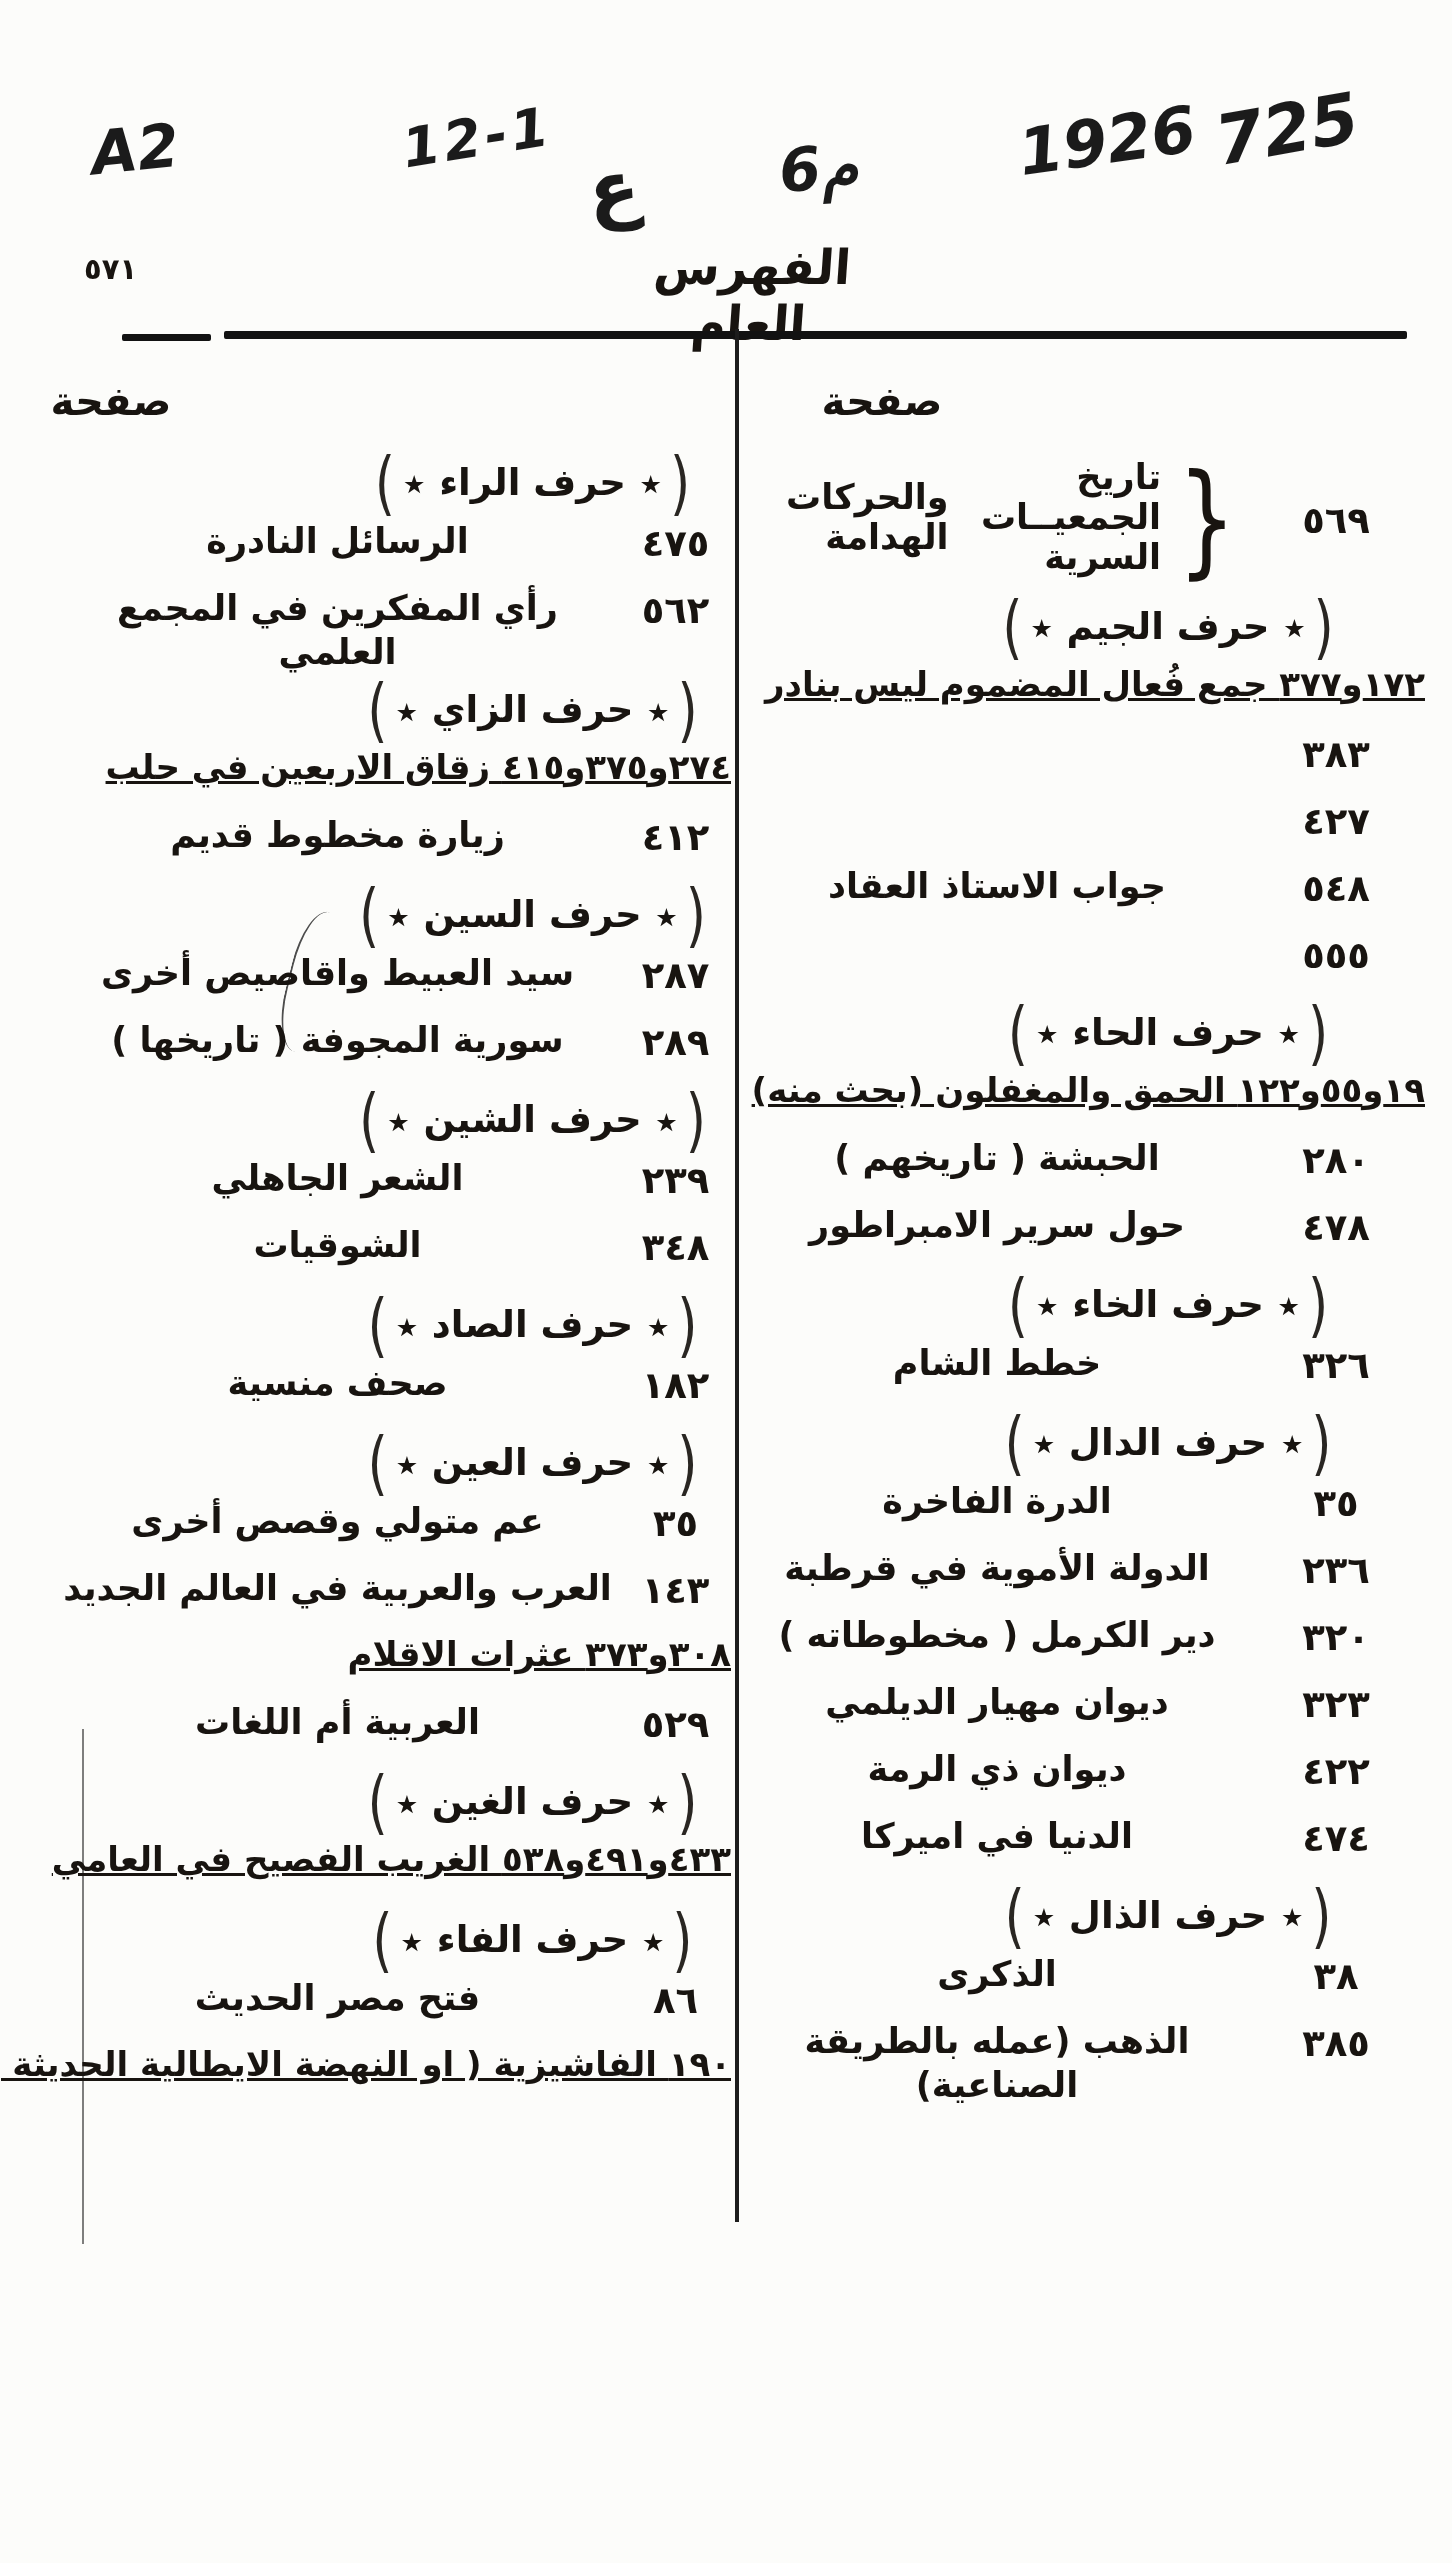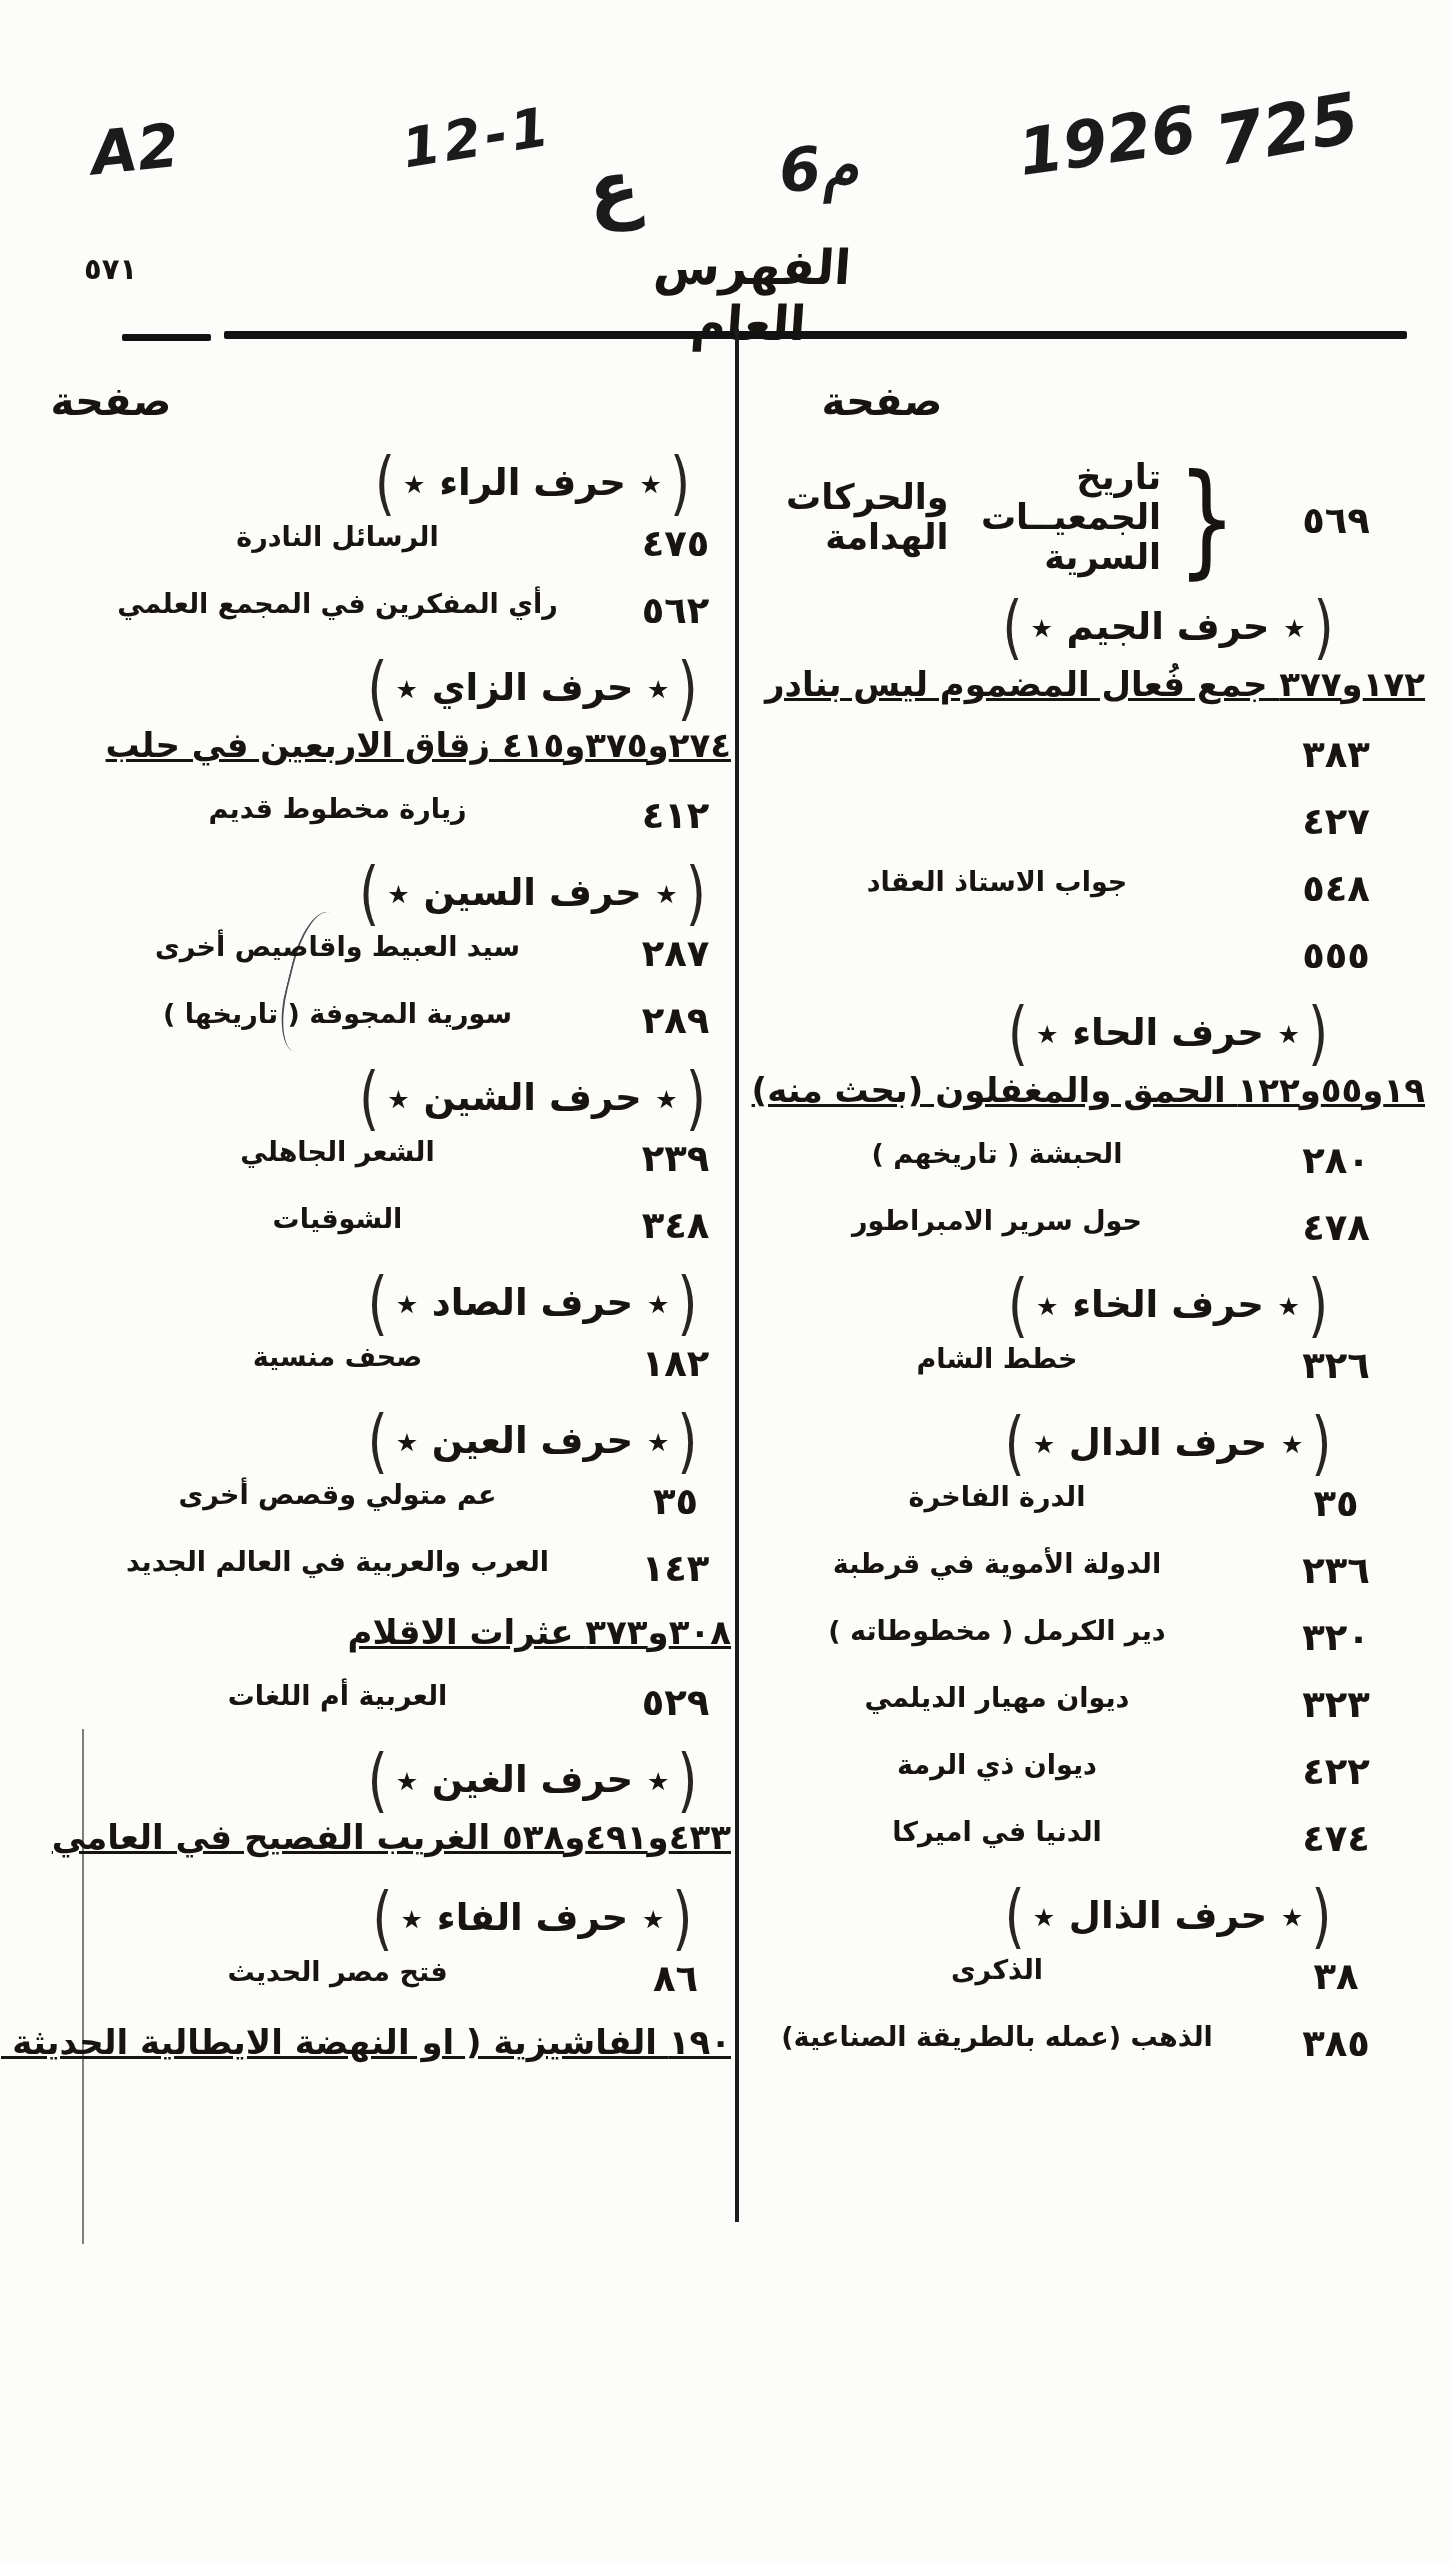--- a/index.html
+++ b/index.html
@@ -68,21 +68,21 @@
   
   .row{display:flex;direction:rtl;align-items:flex-start;min-height:67px;}
   .row .num{
     width:178px;flex:0 0 auto;
     text-align:center;font-size:37px;font-weight:bold;
     letter-spacing:8.7px;padding-top:3.9px;
   }
   .col-left .row .num{width:111px;letter-spacing:6.7px;}
   .row .title{
     flex:1 1 auto;text-align:center;
-    font-size:27px;font-weight:bold;line-height:1.25;
+    font-size:35px;font-weight:bold;line-height:1.25;
     padding-top:1.9px;
   }
   .row.section{justify-content:center;align-items:center;min-height:71px;gap:7.7px;direction:rtl;}
   .col-right .row.section{padding-left:164px;}
   .col-left .row.section{padding-left:279px;}
   .row.section .sec-label{font-size:37px;font-weight:bold;padding:0 5.8px;white-space:nowrap;}
   .row.section .arc{font-size:52px;font-weight:normal;transform:scaleY(1.35);line-height:1;opacity:.92;}
   .row.section .star{font-size:42px;line-height:1;padding-top:3.9px;}
   .row.inline{display:block;text-align:right;font-size:34px;font-weight:bold;
     padding-left:3.9px;line-height:1.3;white-space:nowrap;text-decoration:underline;}

